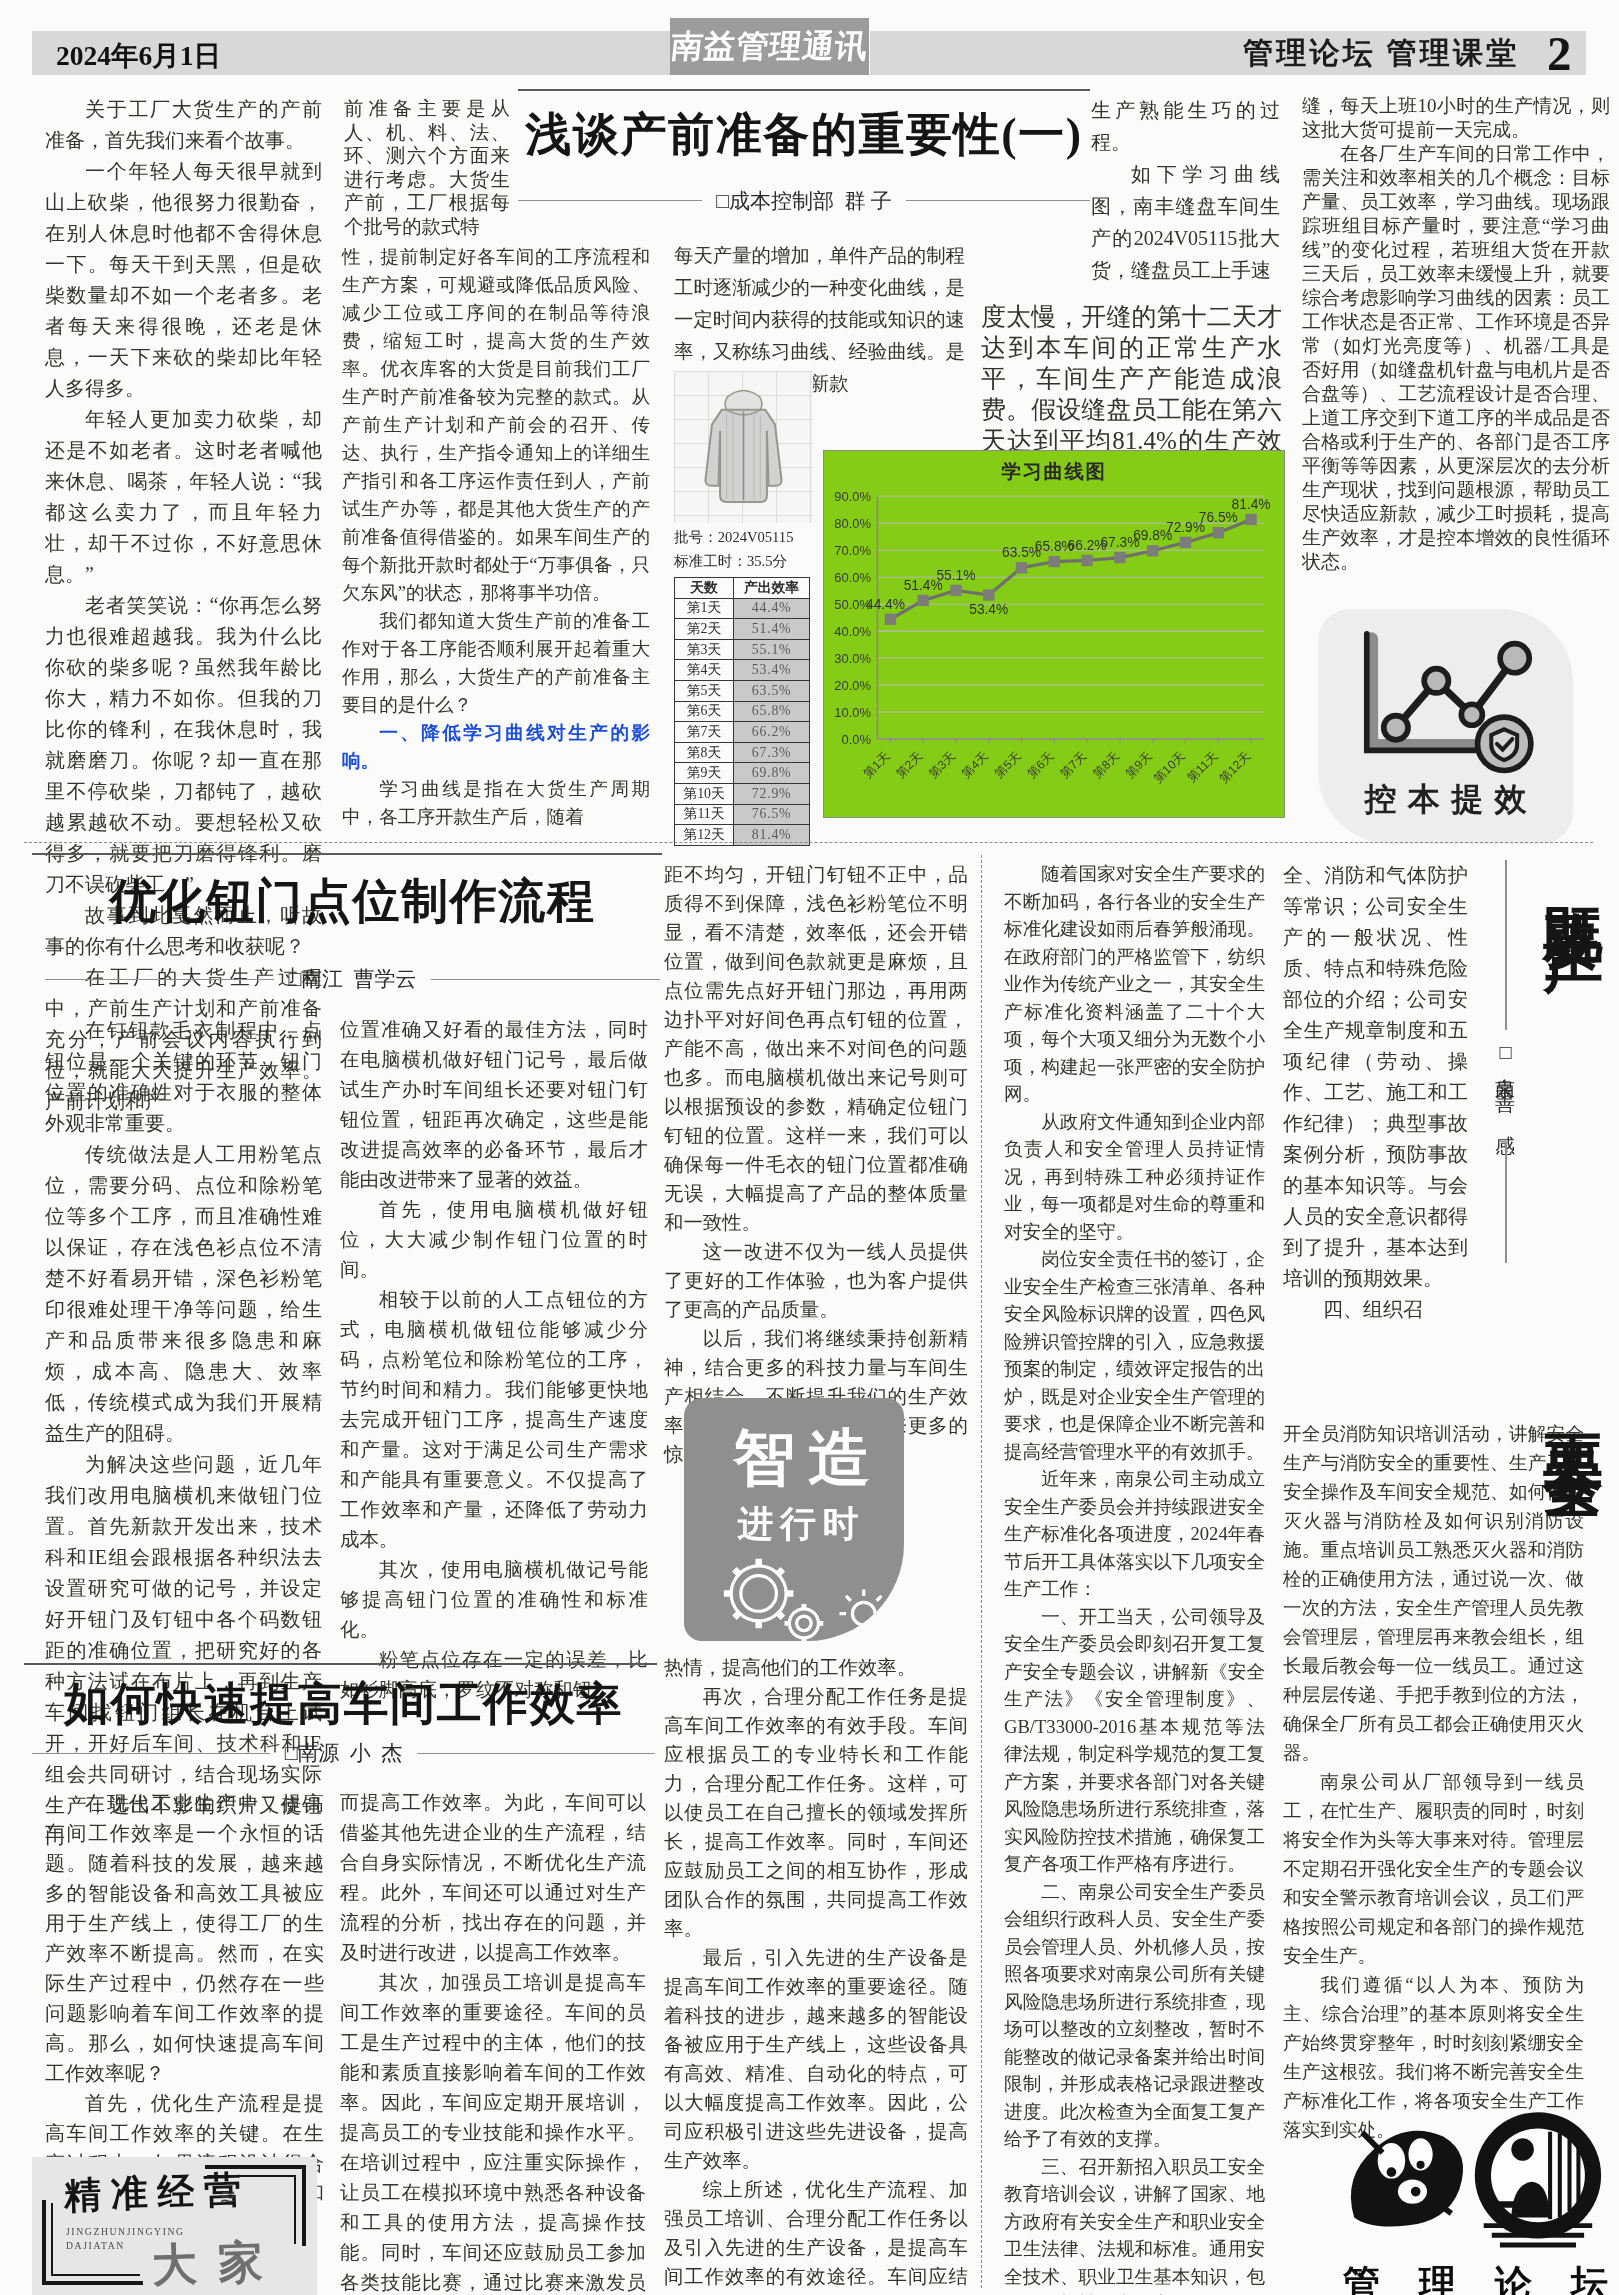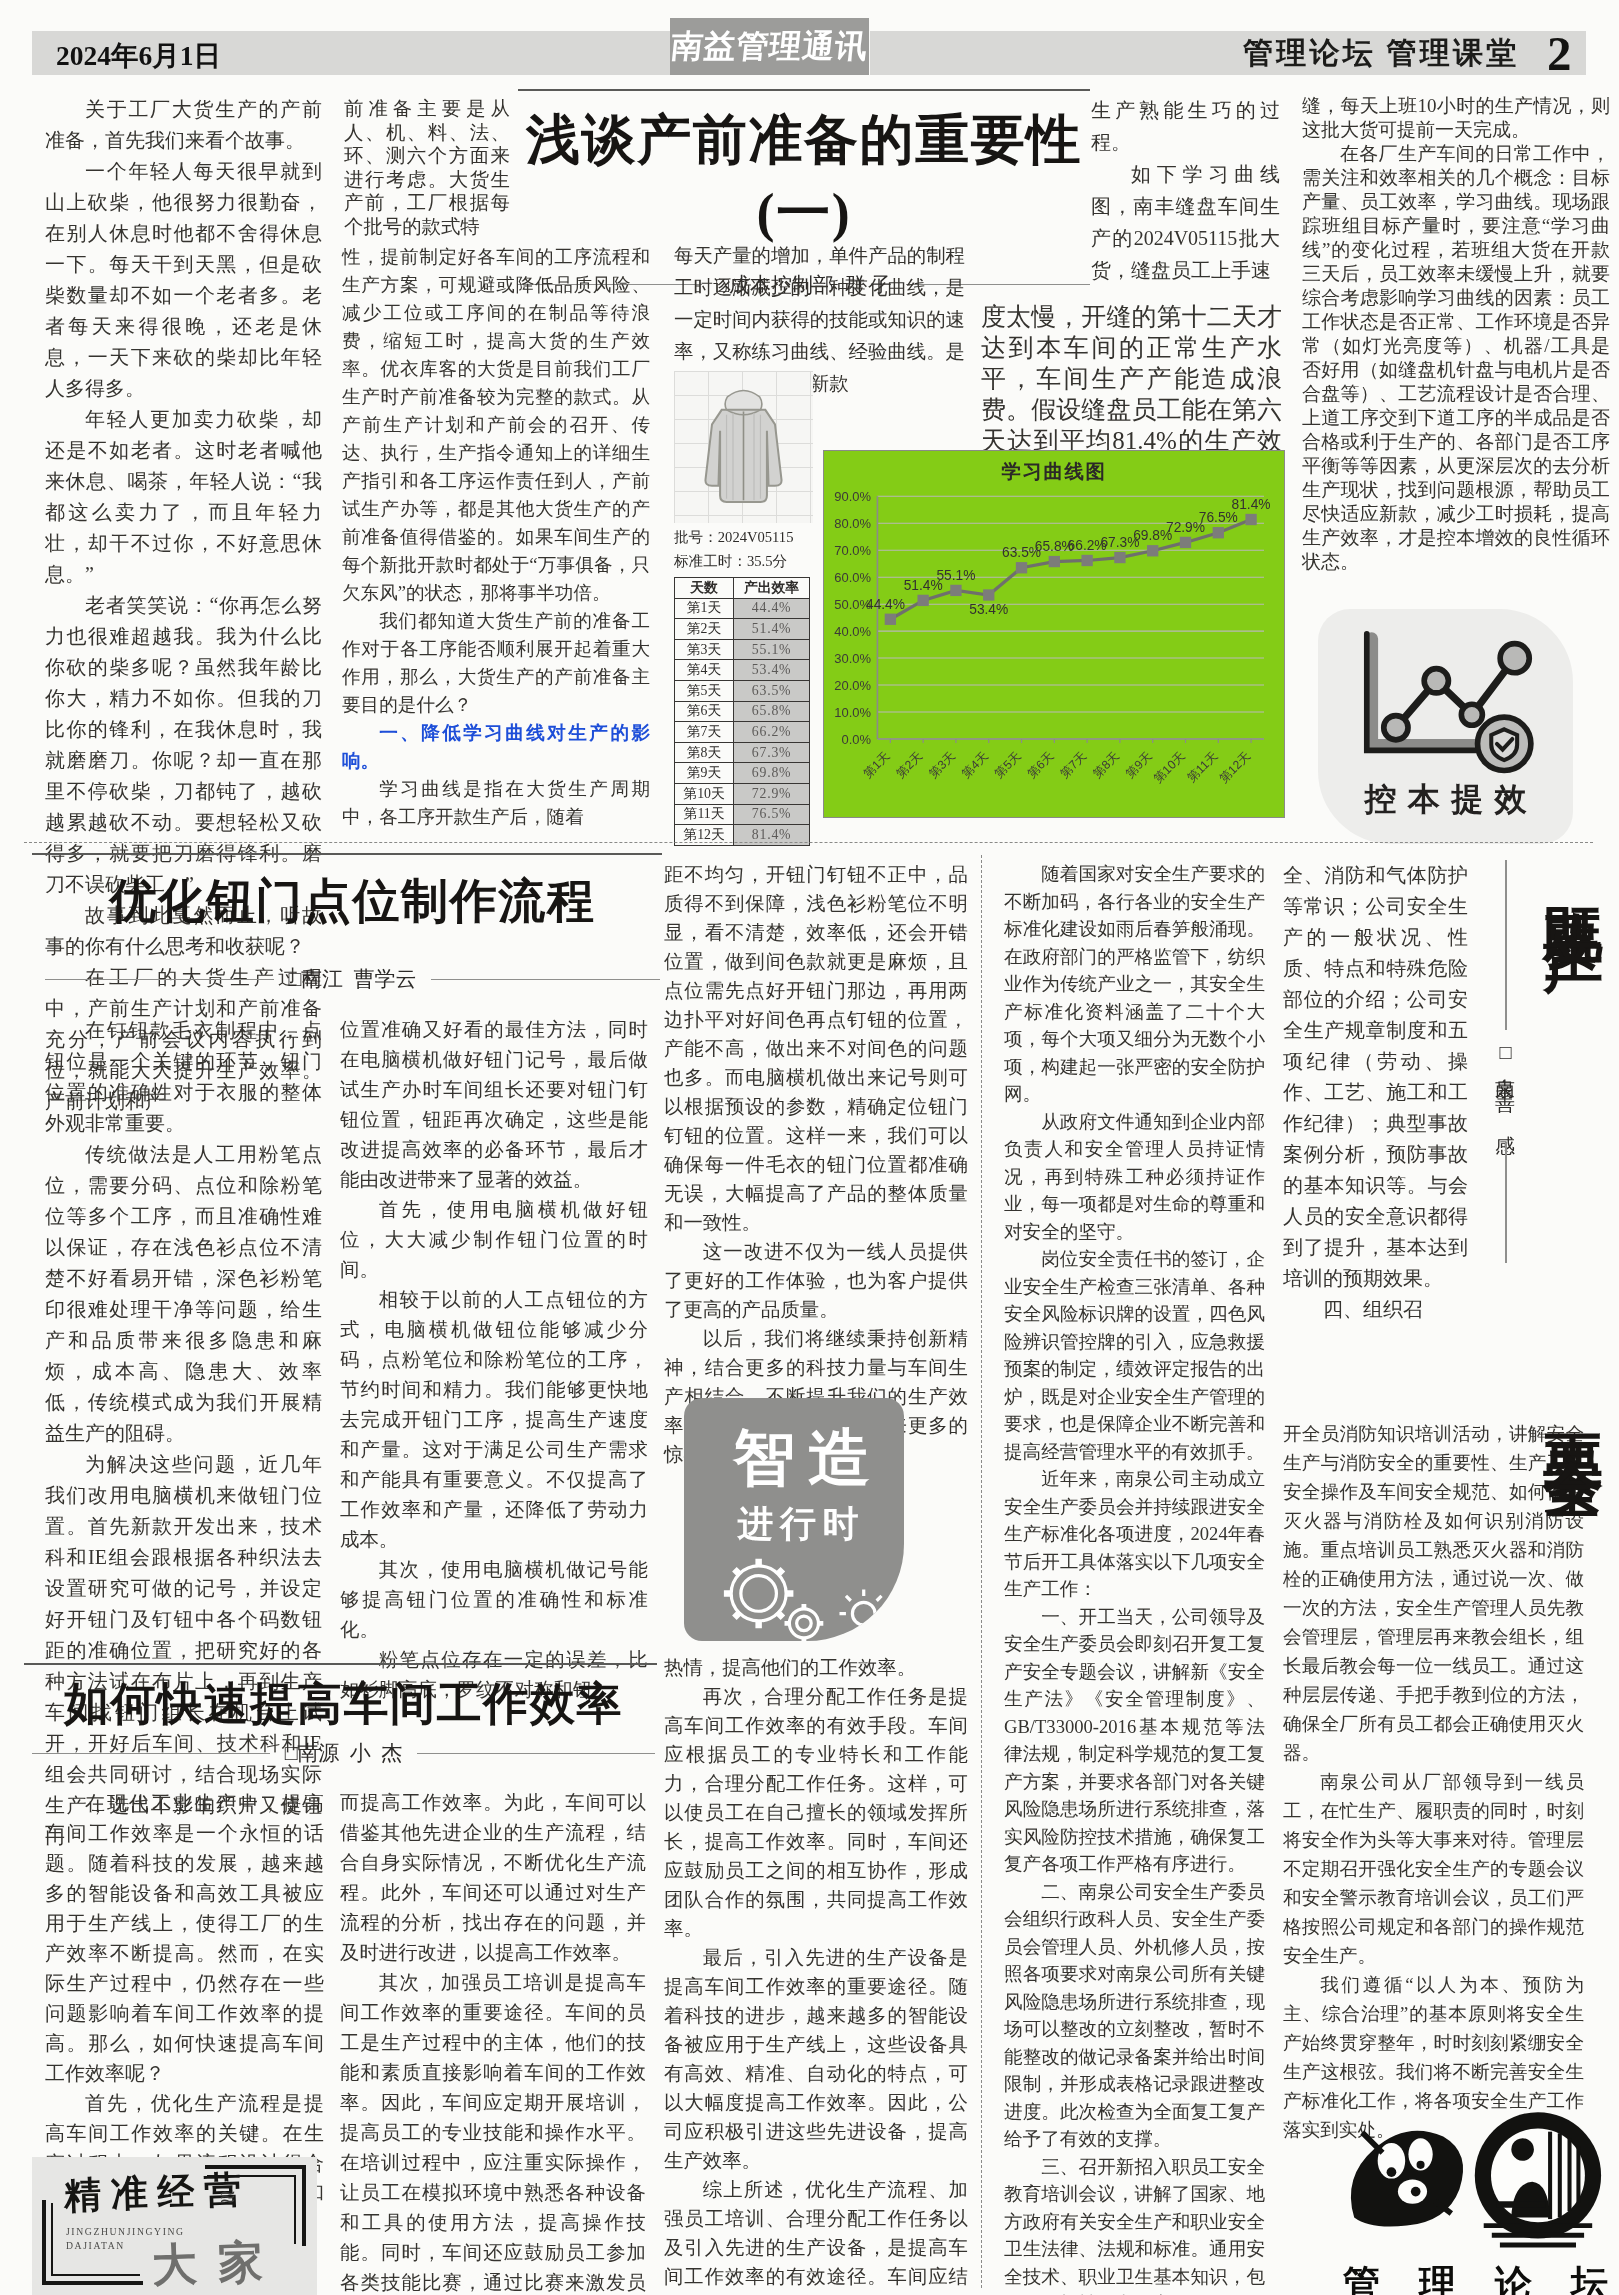--- a/index.html
+++ b/index.html
@@ -58,21 +58,21 @@
       <p>故事到此戛然而止，听故事的你有什么思考和收获呢？</p>
       <p>在工厂的大货生产过程中，产前生产计划和产前准备充分，产前会议内容执行到位，就能大大提升生产效率。产前计划和产</p>
     </div>
 
   <div class="abs body cont" style="left:344px;top:97px;width:166px;font-size:19.4px;line-height:23.5px;">
       <p>前准备主要是从人、机、料、法、环、测六个方面来进行考虑。大货生产前，工厂根据每个批号的款式特</p>
     </div>
 
   <div class="abs" style="left:518px;top:89px;width:572px;">
     <div class="rule-h"></div>
-    <div class="headline" style="font-size:54px;padding-top:13px;">浅谈产前准备的重要性(一)</div>
+    <div class="headline" style="font-size:46px;padding-top:13px;">浅谈产前准备的重要性(一)</div>
     <div class="byline-row" style="margin-top:21px;">
       <div class="ln"></div>
       <div class="txt">□成本控制部  群 子</div>
       <div class="ln"></div>
     </div>
   </div>
 
   <div class="abs body cont" style="left:342px;top:243px;width:308px;font-size:18.6px;line-height:28px;">
     <div class="body cont">
         <p>性，提前制定好各车间的工序流程和生产方案，可规避或降低品质风险、减少工位或工序间的在制品等待浪费，缩短工时，提高大货的生产效率。优衣库客的大货是目前我们工厂生产时产前准备较为完整的款式。从产前生产计划和产前会的召开、传达、执行，生产指令通知上的详细生产指引和各工序运作责任到人，产前试生产办等，都是其他大货生产的产前准备值得借鉴的。如果车间生产的每个新批开款时都处于“万事俱备，只欠东风”的状态，那将事半功倍。</p>

